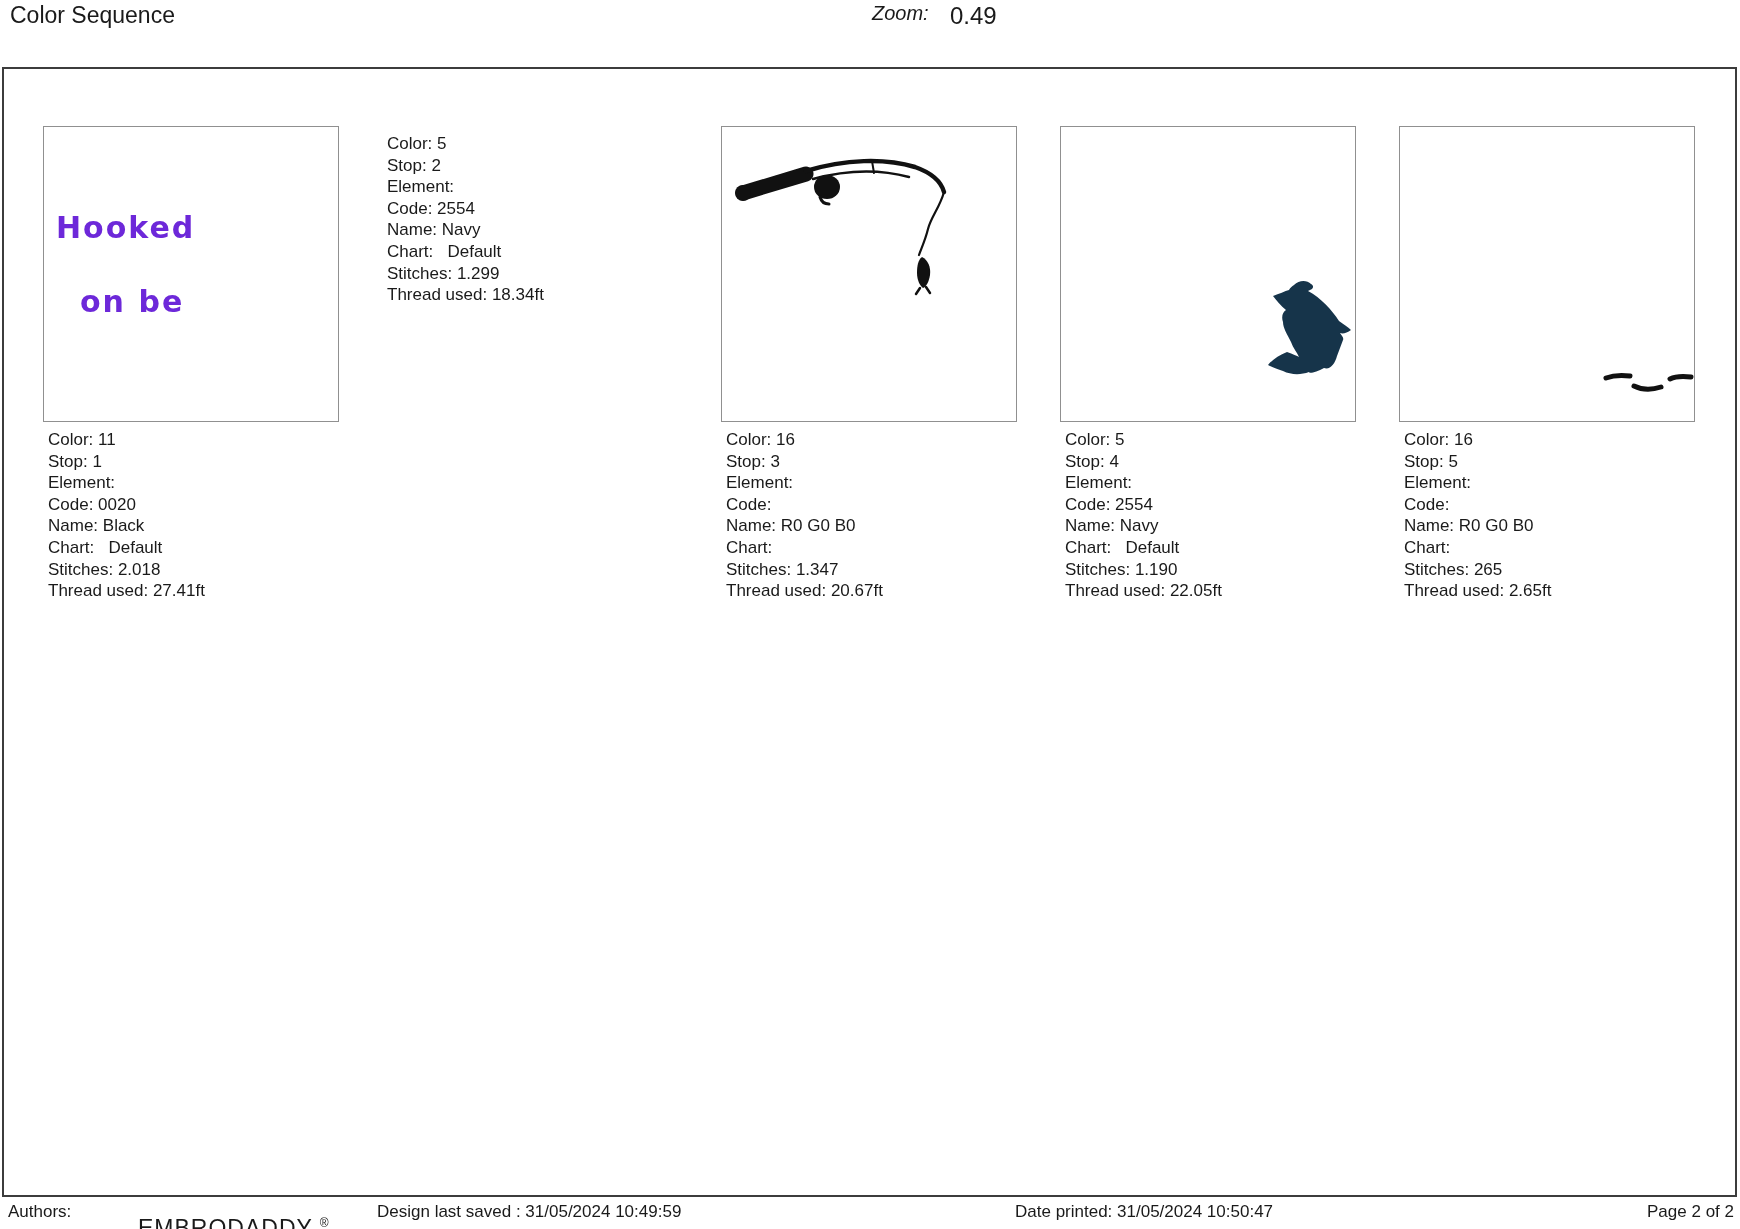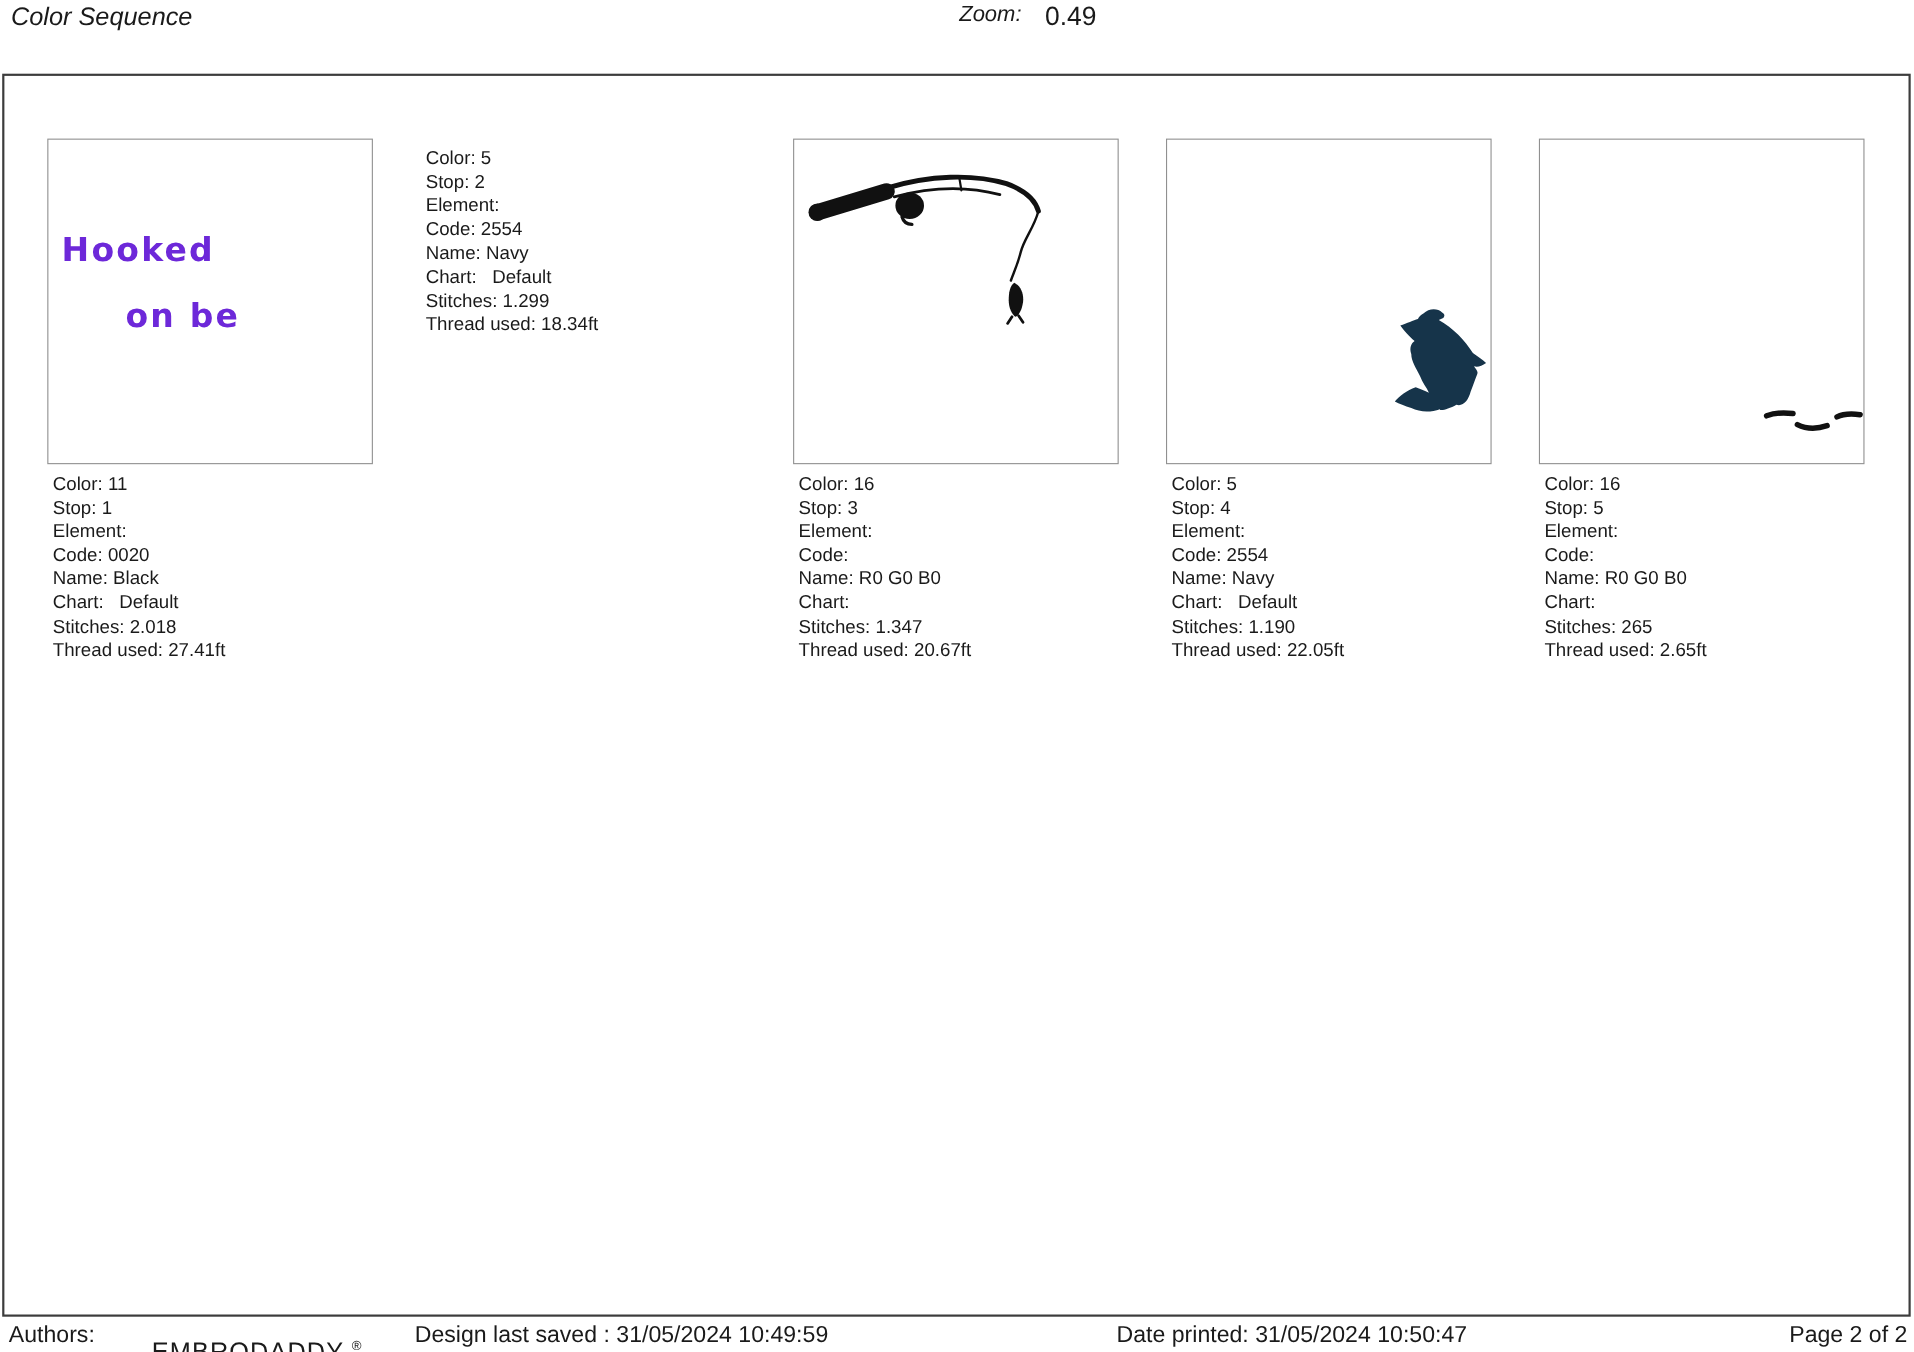--- a/index.html
+++ b/index.html
@@ -2,21 +2,21 @@
 <html><head>
 <meta charset="utf-8">
 <style>
   html,body{margin:0;padding:0;}
   body{
     width:1740px;height:1229px;position:relative;overflow:hidden;
     background:#ffffff;color:#1a1a1a;
     font-family:"Liberation Sans",sans-serif;
   }
   
-  .hdr-title{position:absolute;left:10px;top:2px;font-size:23px;font-style:italic;}
+  .hdr-title{position:absolute;left:10px;top:2px;font-size:23px;}
   .hdr-zoom-label{position:absolute;left:872px;top:2px;font-size:20px;font-style:italic;}
   .hdr-zoom-value{position:absolute;left:950px;top:2px;font-size:24px;}
   
   .page-frame{
     position:absolute;left:2px;top:67px;width:1731px;height:1126px;
     border:2px solid #3c3c3c;background:#fff;
   }
   
   .panel-unit{position:absolute;top:57px;width:296px;}
   .thumb-box{
@@ -26,30 +26,30 @@
   .p1{left:39px;} .p2{left:378px;} .p3{left:717px;} .p4{left:1056px;} .p5{left:1395px;}
   .meta{margin-top:7px;margin-left:5px;}
   .meta-line{font-size:17px;line-height:21.6px;white-space:pre;}
   
   .script-line{
     position:absolute;font-family:"DejaVu Sans",sans-serif;
     font-weight:600;font-size:30px;line-height:1;
     letter-spacing:2px;color:#6d28d9;
   }
   .script-line.l1{left:12px;top:86px;}
-  .script-line.l2{left:36px;top:146px;margin-left:34px;}
+  .script-line.l2{left:36px;top:160px;}
   .grandpa-text{
     position:absolute;left:8px;top:206px;
     font-weight:bold;font-size:50px;line-height:1;letter-spacing:10px;
     color:#1c3344;transform:scaleX(0.62);transform-origin:left top;
     white-space:nowrap;
   }
   .thumb-svg{position:absolute;left:0;top:0;}
   
-  .ftr{position:absolute;font-size:21px;}
+  .ftr{position:absolute;font-size:17px;}
   .ftr-authors{left:8px;top:1202px;}
   .ftr-brand{left:138px;top:1199px;font-size:23px;letter-spacing:1px;margin-top:16px;}
   .ftr-brand .reg{font-size:12px;vertical-align:super;letter-spacing:0;}
   .ftr-saved{left:377px;top:1202px;}
   .ftr-printed{left:1015px;top:1202px;}
   .ftr-page{right:6px;top:1202px;}
 </style>
 </head>
 <body>
 

